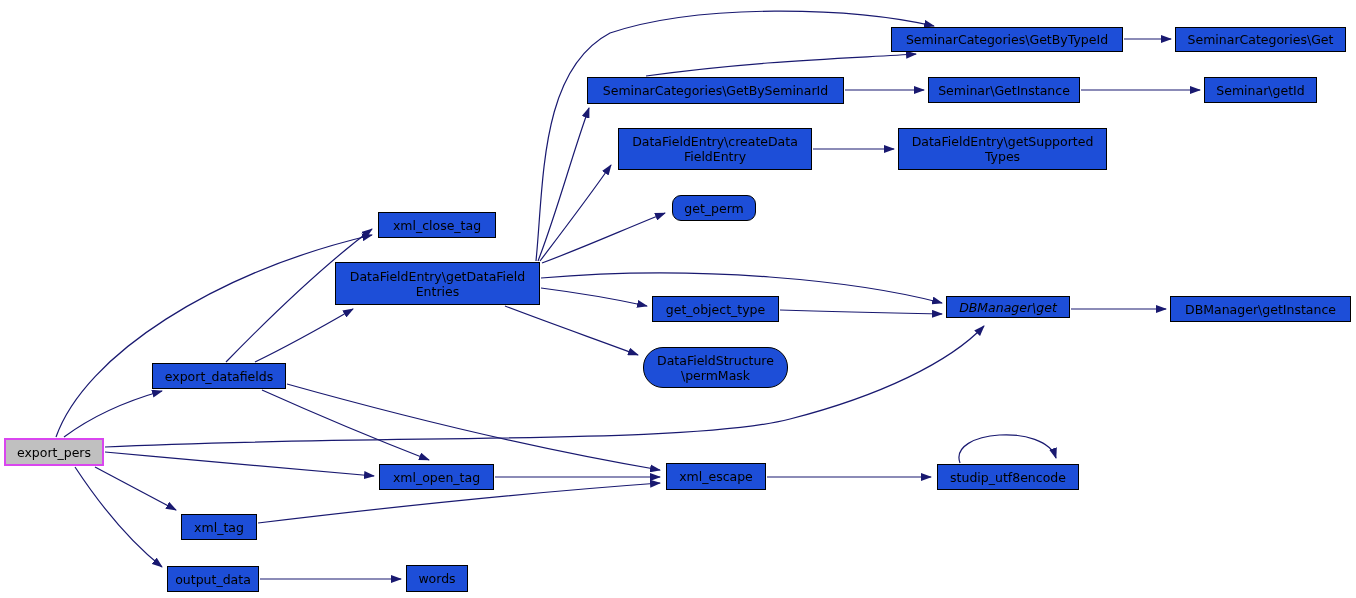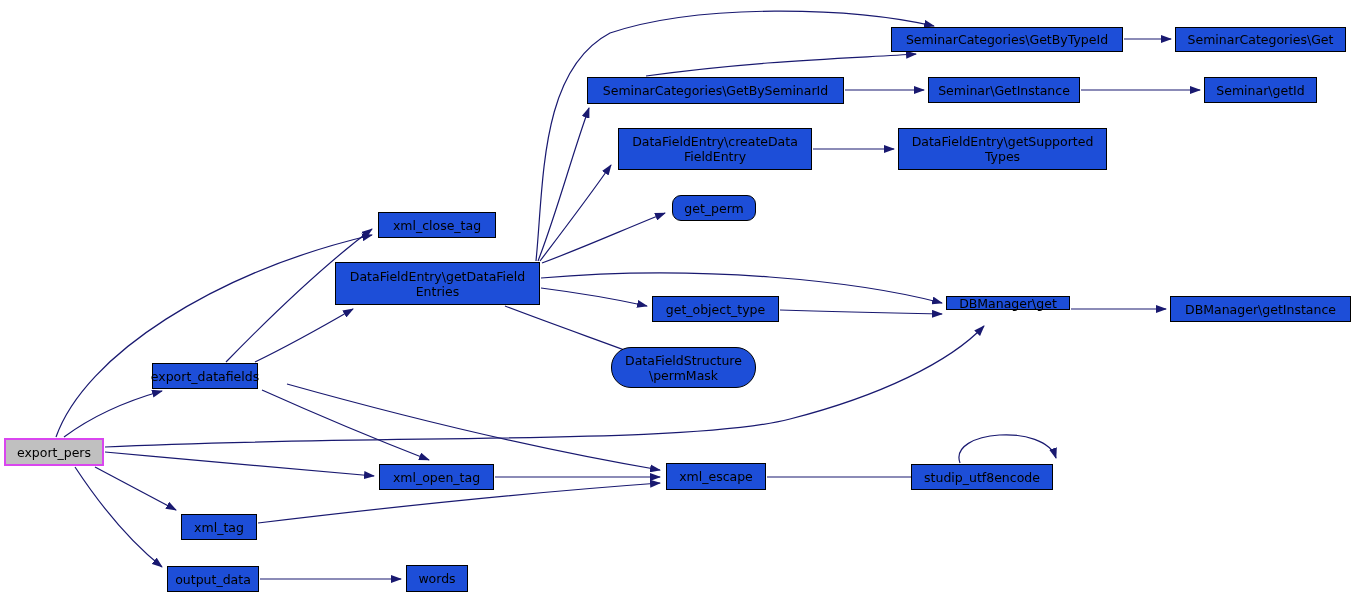--- a/index.html
+++ b/index.html
@@ -58,21 +58,21 @@
     <path class="edge" marker-end="url(#arrow)" d="M258,523 C390,507 550,491 660,483"></path>
     <path class="edge" marker-end="url(#arrow)" d="M767,477 L931,477"></path>
     <path class="edge" marker-end="url(#arrow)" d="M960,463 C948,430 1045,423 1056,458"></path>
     <path class="edge" marker-end="url(#arrow)" d="M260,579 L401,579"></path>
   </svg>
 
   <div class="node root" style="left:4px;top:438px;width:100px;height:28px;">
     <span>export_pers</span>
   </div>
 
-  <div class="node" style="left:152px;top:363px;width:106px;height:26px;">
+  <div class="node" style="left:152px;top:363px;width:134px;height:26px;">
     <span>export_datafields</span>
   </div>
 
   <div class="node" style="left:378px;top:212px;width:118px;height:26px;">
     <span>xml_close_tag</span>
   </div>
 
   <div class="node" style="left:335px;top:262px;width:205px;height:43px;">
     <span>DataFieldEntry\getDataField
 Entries</span>
@@ -109,42 +109,42 @@
   </div>
 
   <div class="node" style="left:1204px;top:77px;width:113px;height:26px;">
     <span>Seminar\getId</span>
   </div>
 
   <div class="node" style="left:652px;top:296px;width:127px;height:26px;">
     <span>get_object_type</span>
   </div>
 
-  <div class="node" style="left:946px;top:296px;width:124px;height:14px;">
+  <div class="node" style="left:946px;top:296px;width:124px;height:22px;font-style:italic;">
     <span>DBManager\get</span>
   </div>
 
   <div class="node" style="left:1170px;top:296px;width:181px;height:26px;">
     <span>DBManager\getInstance</span>
   </div>
 
-  <div class="node" style="left:611px;top:347px;width:145px;height:41px;border-radius:20px;">
+  <div class="node" style="left:643px;top:347px;width:145px;height:41px;border-radius:20px;">
     <span>DataFieldStructure
 \permMask</span>
   </div>
 
   <div class="node" style="left:379px;top:464px;width:115px;height:26px;">
     <span>xml_open_tag</span>
   </div>
 
   <div class="node" style="left:666px;top:463px;width:100px;height:27px;">
     <span>xml_escape</span>
   </div>
 
-  <div class="node" style="left:911px;top:464px;width:142px;height:26px;">
+  <div class="node" style="left:937px;top:464px;width:142px;height:26px;">
     <span>studip_utf8encode</span>
   </div>
 
   <div class="node" style="left:181px;top:514px;width:76px;height:26px;">
     <span>xml_tag</span>
   </div>
 
   <div class="node" style="left:167px;top:566px;width:92px;height:26px;">
     <span>output_data</span>
   </div>

